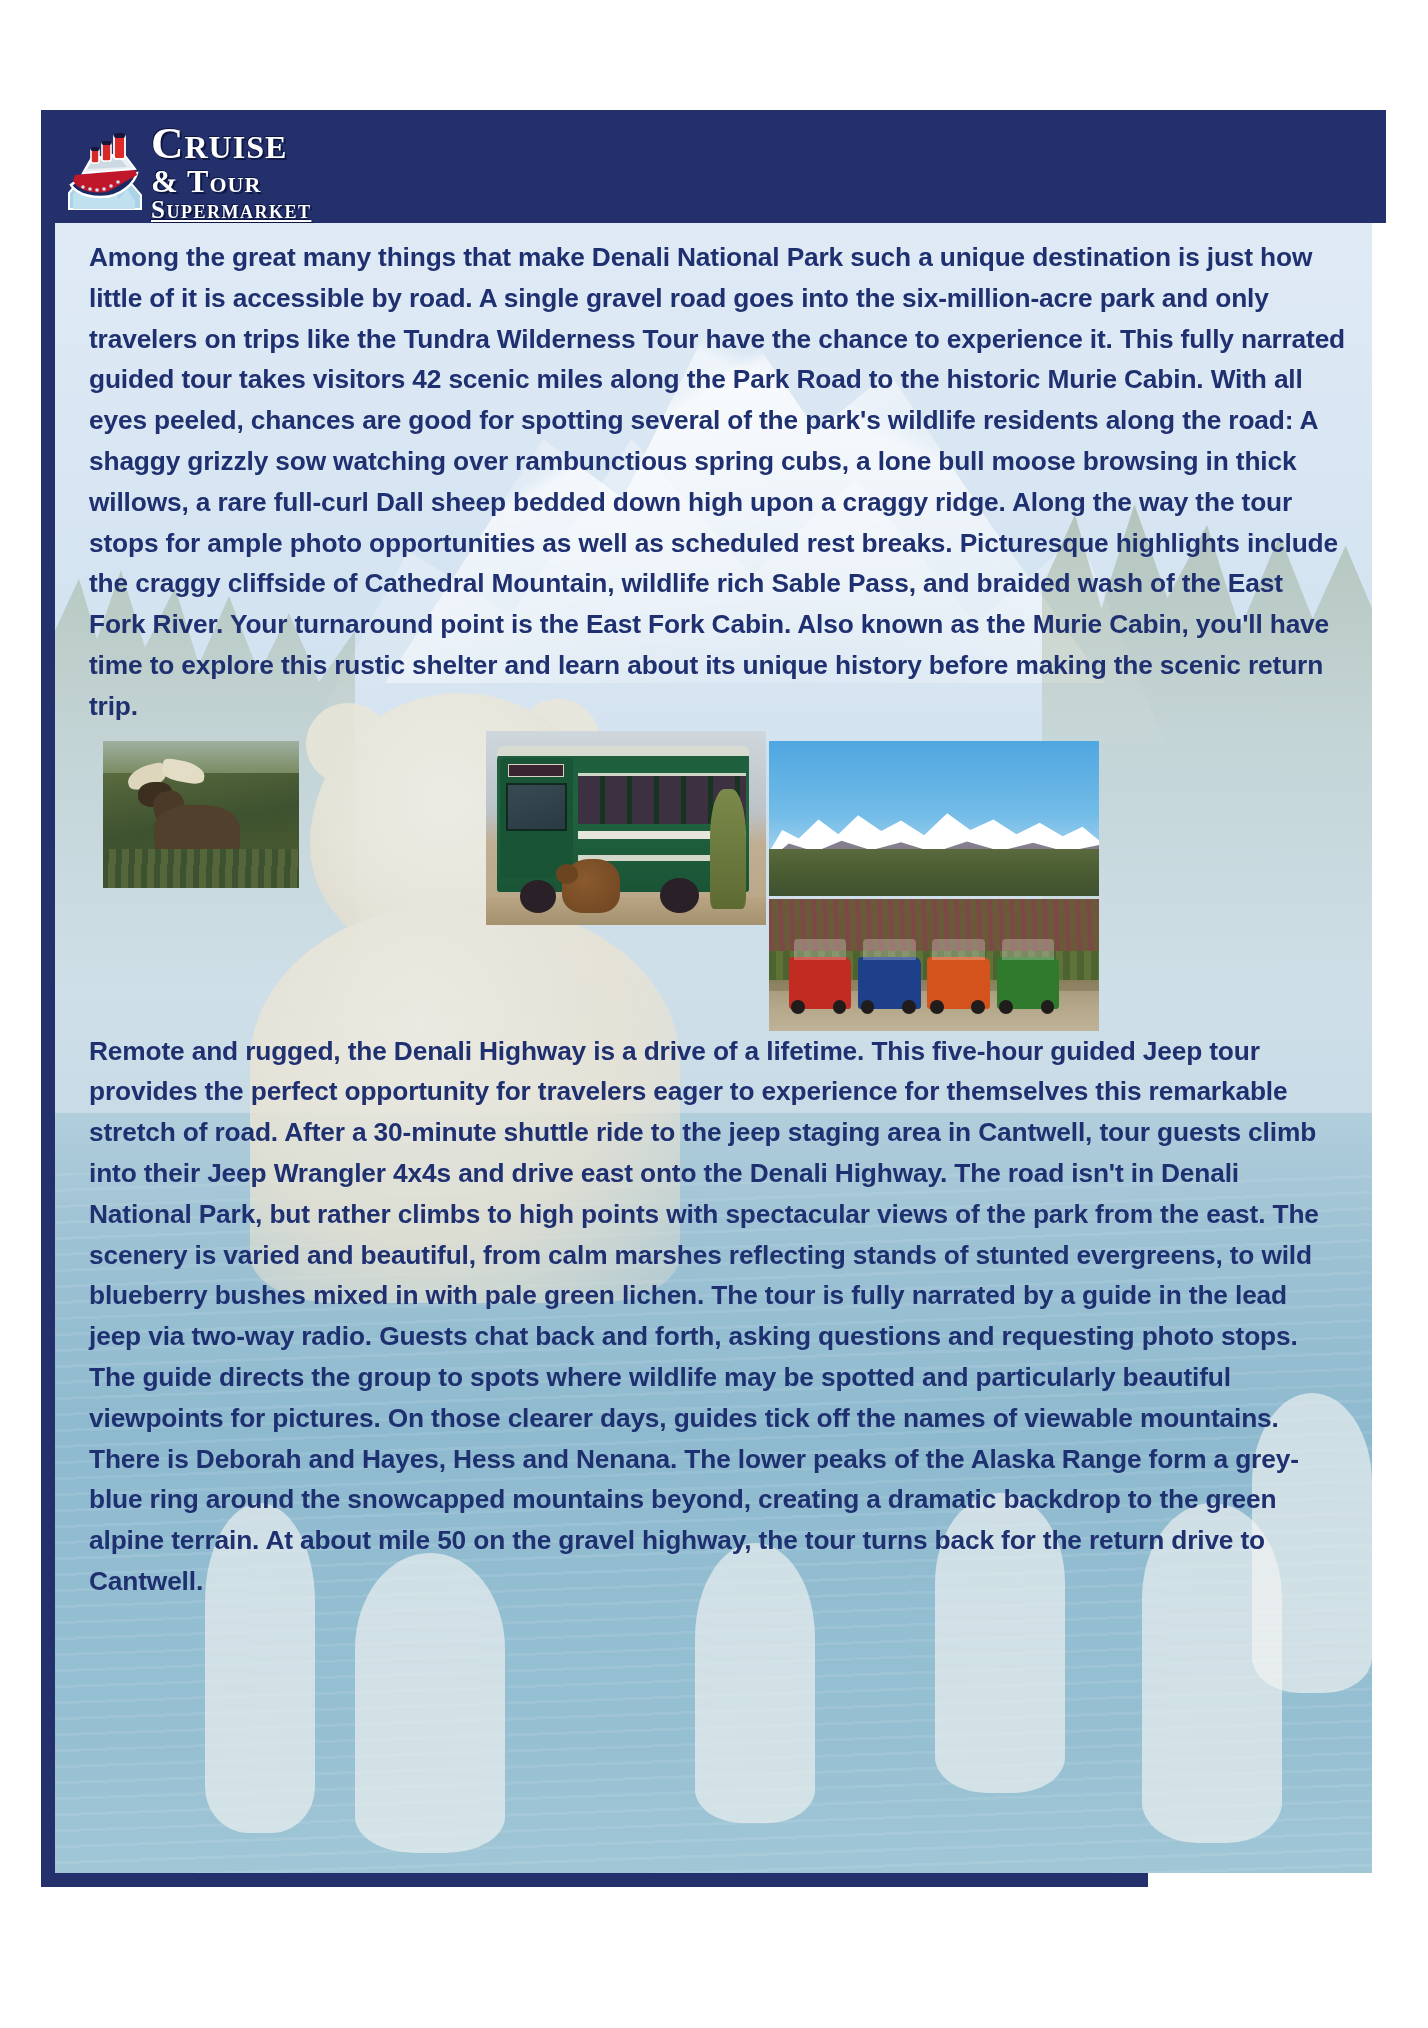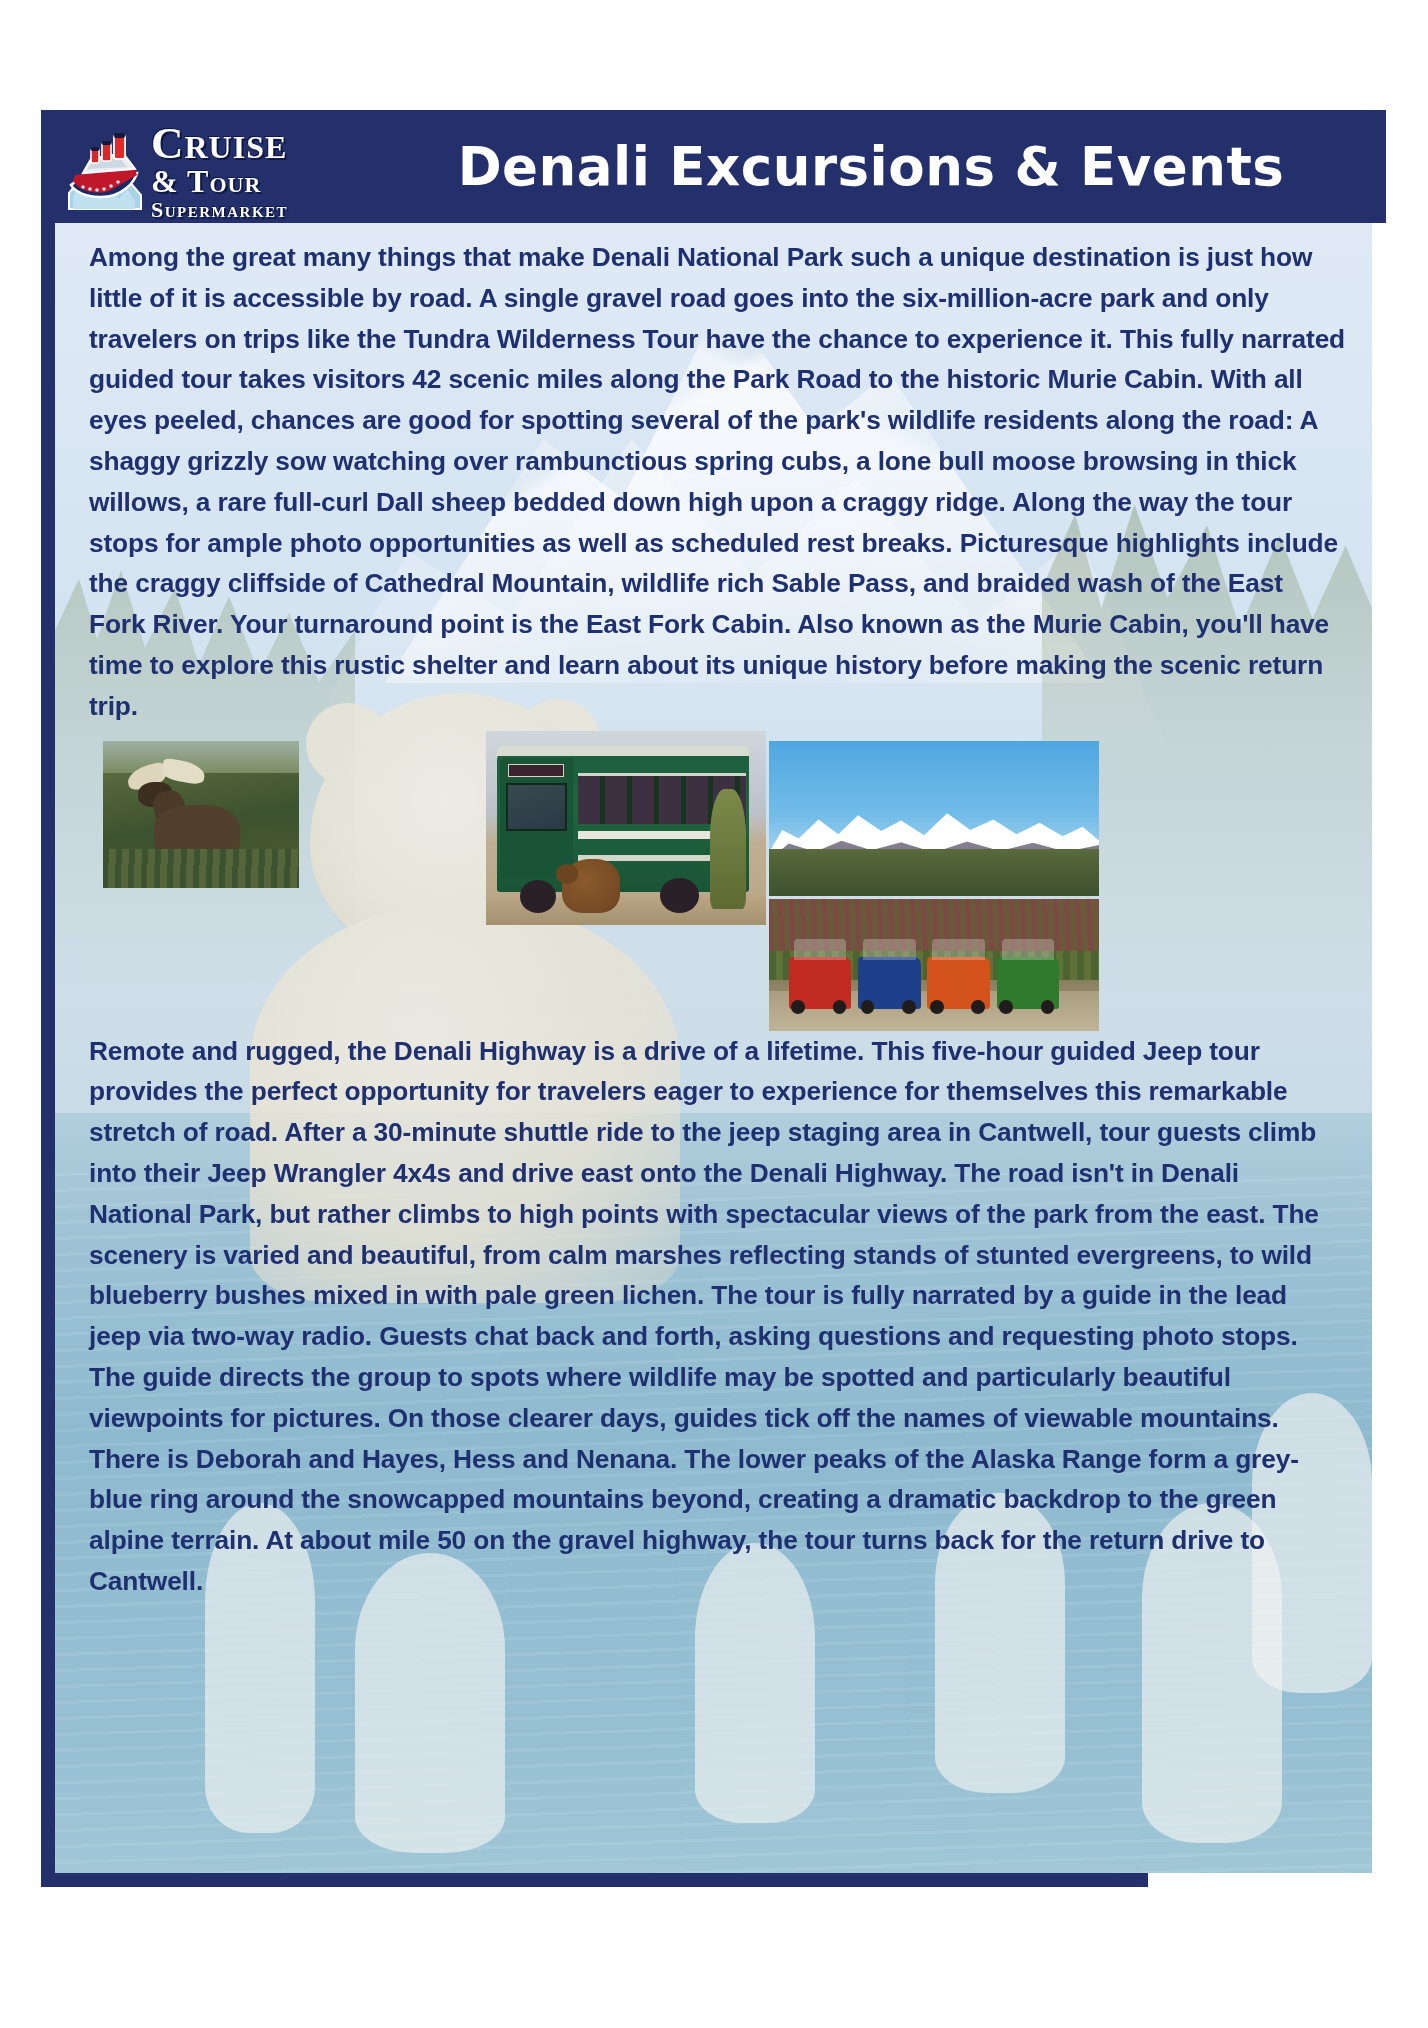--- a/index.html
+++ b/index.html
@@ -64,28 +64,29 @@
   .logo-line2 {
     font-size: 32px;
     font-weight: bold;
     letter-spacing: 1px;
     line-height: 32px;
     font-variant: small-caps;
     text-shadow: 2px 2px 0 #0d1742, -1px -1px 0 #0d1742;
     white-space: nowrap;
   }
   .logo-line3 {
-    font-size: 22px;
+    font-size: 25px;
     font-weight: bold;
     letter-spacing: 1.5px;
     line-height: 24px;
     font-variant: small-caps;
     text-shadow: 2px 2px 0 #0d1742, -1px -1px 0 #0d1742;
     white-space: nowrap;
     margin-top: 1px;
+    text-decoration: underline;
   }
 
   .header-title {
     position: absolute;
     left: 330px; top: 0;
     width: 1000px; height: 113px;
     display: flex;
     align-items: center;
     justify-content: center;
     color: #ffffff;
@@ -365,21 +366,20 @@
           </g>
         </svg>
 
         <div class="logo-text">
           <div class="logo-line1">Cruise</div>
           <div class="logo-line2">&amp; Tour</div>
           <div class="logo-line3">Supermarket</div>
         </div>
       </div>
 
-      <div class="header-title">Denali Excursions &amp; Events</div>
     </div>
 
     <div class="content">
 
       <div class="wm wm-sky"></div>
       <div class="wm wm-mtn2"></div>
       <div class="wm wm-mtn"></div>
       <div class="wm wm-forest-l"></div>
       <div class="wm wm-forest-r"></div>
       <div class="wm wm-water"></div>

